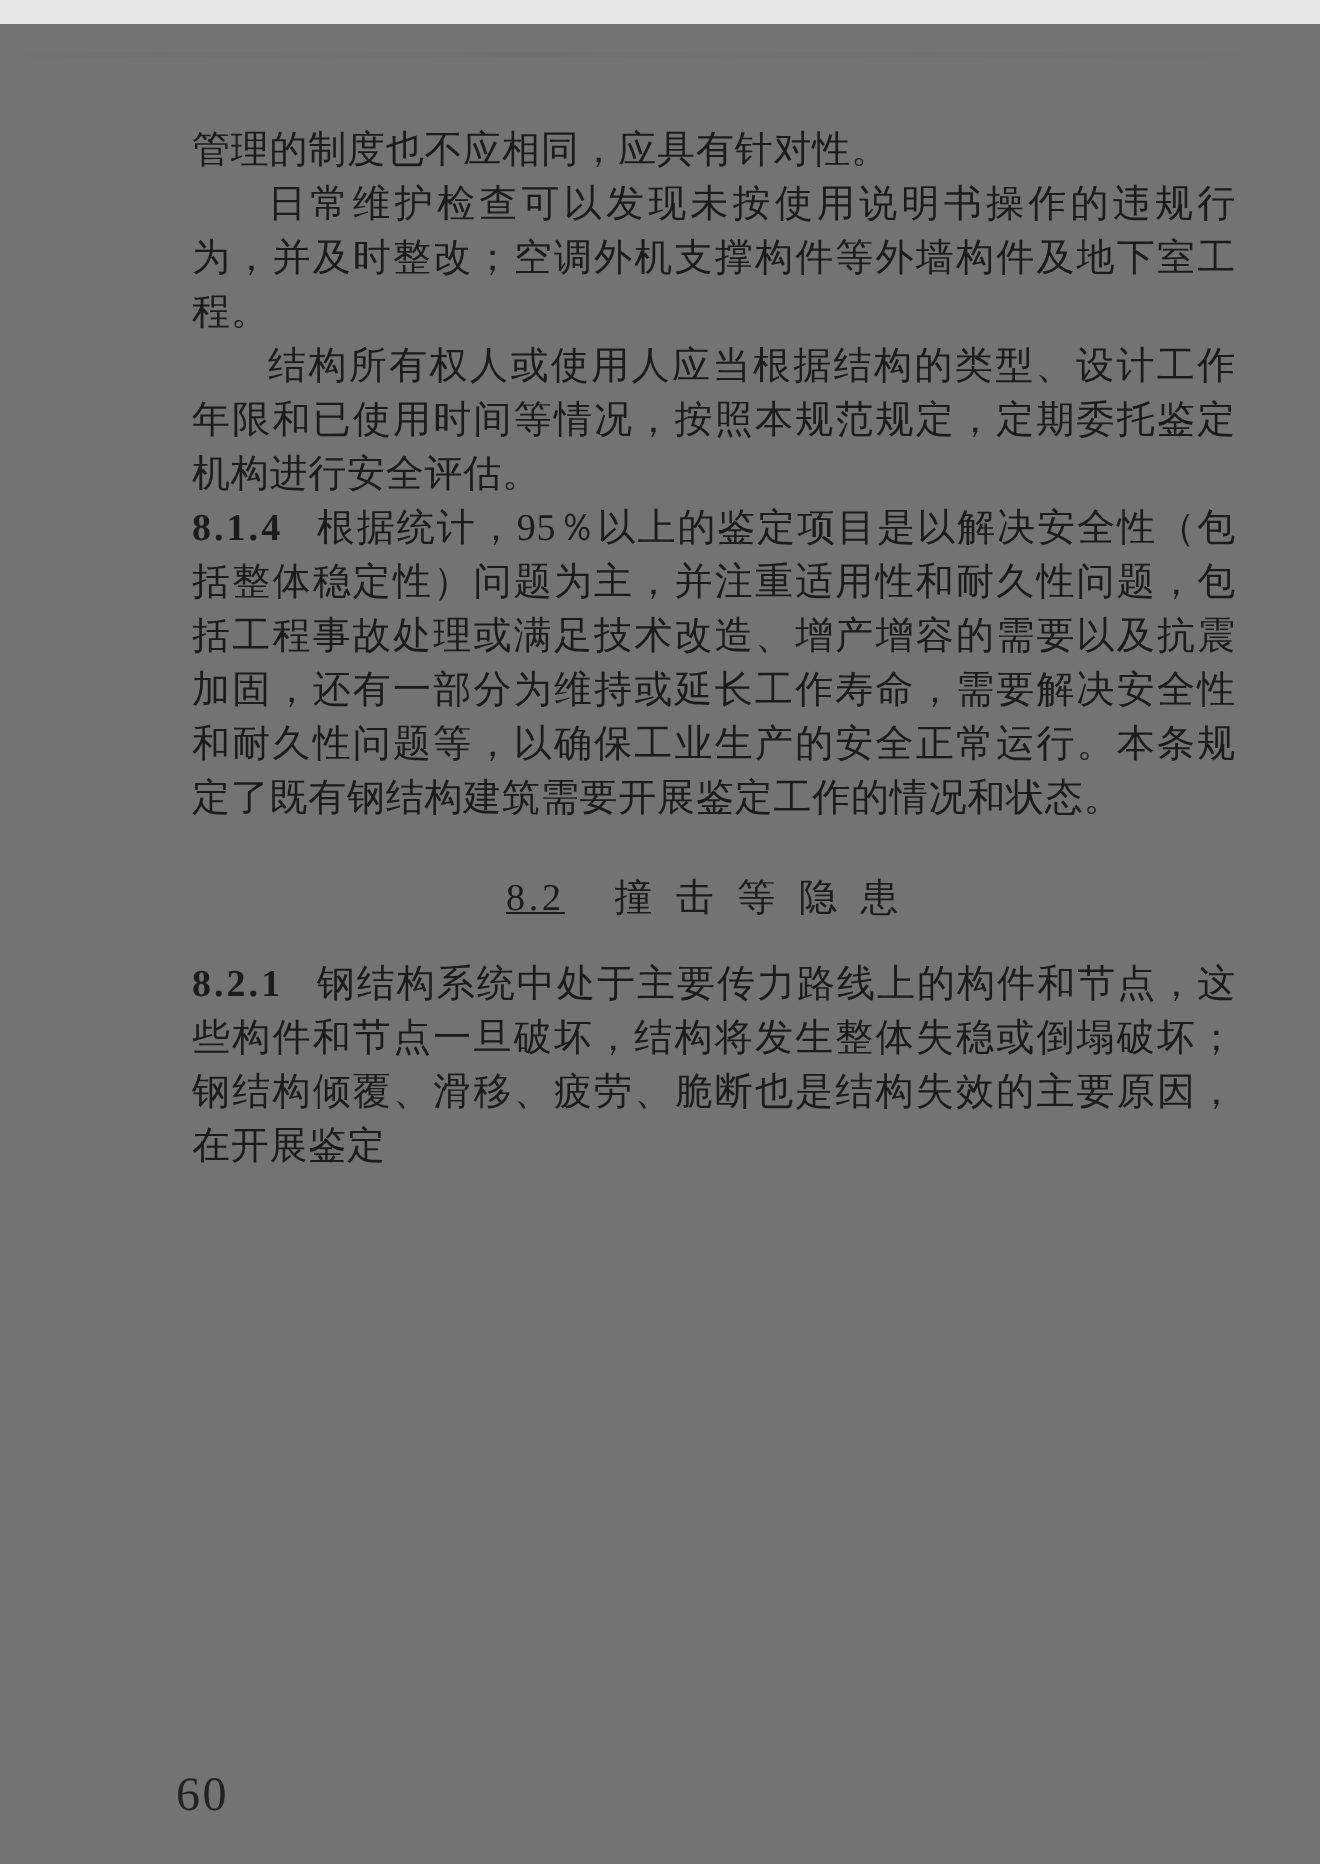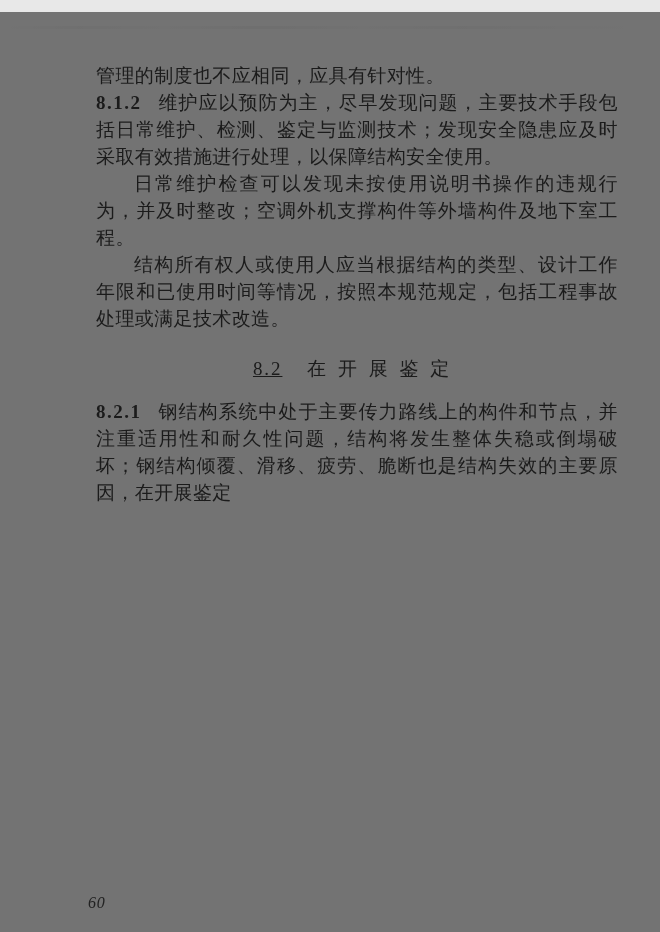--- a/index.html
+++ b/index.html
@@ -52,22 +52,21 @@
       letter-spacing: 0.1em;
       text-decoration: underline;
     }
     .heading-title {
       letter-spacing: 0.62em;
     }
     .page-number {
       position: absolute;
       left: 88px;
       bottom: 32px;
-      font-size: 16px;
-      font-style: italic;
+      font-size: 24px;
       color: #222;
       letter-spacing: 0.05em;
     }
     
     .scan-edge {
       position: absolute;
       top: 14px;
       left: 0;
       width: 100%;
       height: 3px;
@@ -80,29 +79,29 @@
 </head>
 <body>
 
 <div class="page">
   <div class="scan-edge"></div>
 
   <div class="textblock">
 
     <p class="body-par">管理的制度也不应相同，应具有针对性。</p>
 
-    <p class="body-par"><span class="clause-number">8.1.2</span><span>维护应以预防为主，尽早发现问题，主要技术手段包括日常维护、检测、鉴定与监测技术；发现安全隐患应及时采取有效措施进行处理，以保障结构安全使用。</span></p>
 
     <p class="body-par indent">日常维护检查可以发现未按使用说明书操作的违规行为，并及时整改；空调外机支撑构件等外墙构件及地下室工程。</p>
 
-    <p class="body-par indent">结构所有权人或使用人应当根据结构的类型、设计工作年限和已使用时间等情况，按照本规范规定，包括工程事故处理或满足技术改造。</p>
+    <p class="body-par indent">结构所有权人或使用人应当根据结构的类型、设计工作年限和已使用时间等情况，按照本规范规定，定期委托鉴定机构进行安全评估。</p>
 
 
 
+    <p class="body-par"><span class="clause-number">8.1.4</span><span>根据统计，95％以上的鉴定项目是以解决安全性（包括整体稳定性）问题为主，并注重适用性和耐久性问题，包括工程事故处理或满足技术改造、增产增容的需要以及抗震加固，还有一部分为维持或延长工作寿命，需要解决安全性和耐久性问题等，以确保工业生产的安全正常运行。本条规定了既有钢结构建筑需要开展鉴定工作的情况和状态。</span></p>
 
-    <h2 class="section-heading"><span class="heading-number">8.2</span><span class="heading-title">在开展鉴定</span></h2>
+    <h2 class="section-heading"><span class="heading-number">8.2</span><span class="heading-title">撞击等隐患</span></h2>
 
-    <p class="body-par"><span class="clause-number">8.2.1</span><span>钢结构系统中处于主要传力路线上的构件和节点，并注重适用性和耐久性问题，结构将发生整体失稳或倒塌破坏；钢结构倾覆、滑移、疲劳、脆断也是结构失效的主要原因，在开展鉴定</span></p>
+    <p class="body-par"><span class="clause-number">8.2.1</span><span>钢结构系统中处于主要传力路线上的构件和节点，这些构件和节点一旦破坏，结构将发生整体失稳或倒塌破坏；钢结构倾覆、滑移、疲劳、脆断也是结构失效的主要原因，在开展鉴定</span></p>
 
   </div>
 
   <div class="page-number">60</div>
 </div>
 
 </body></html>

